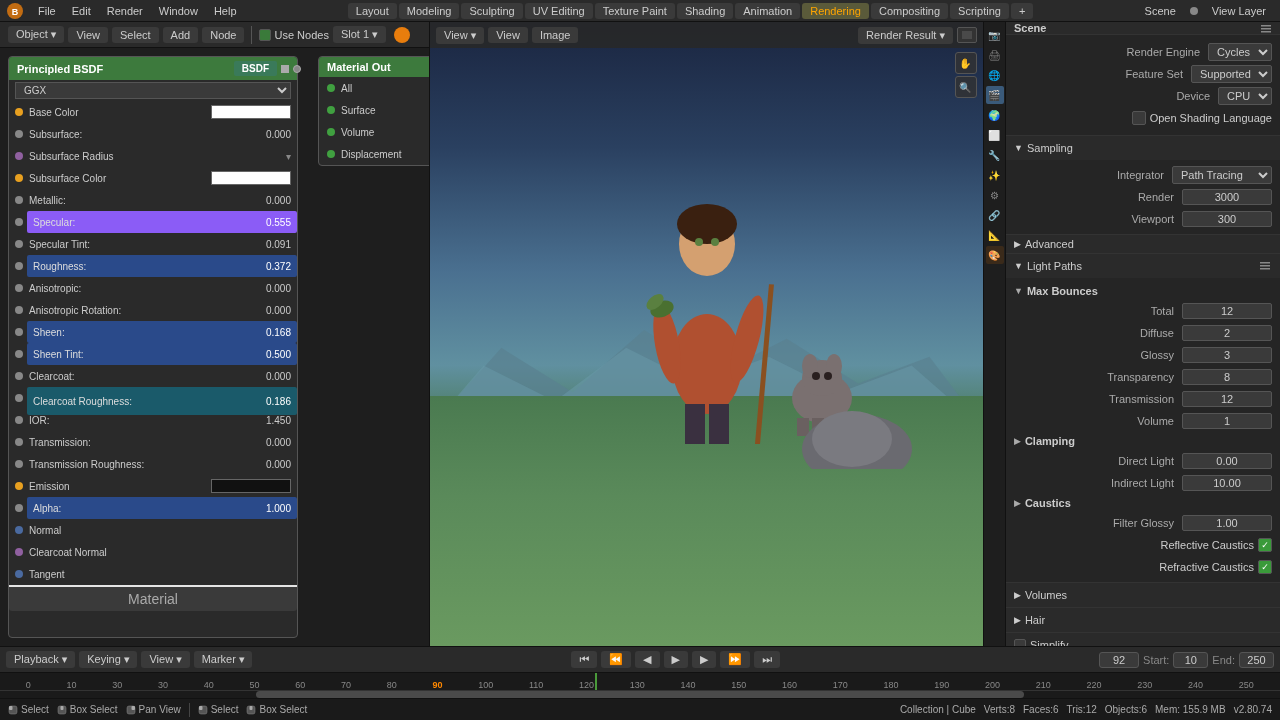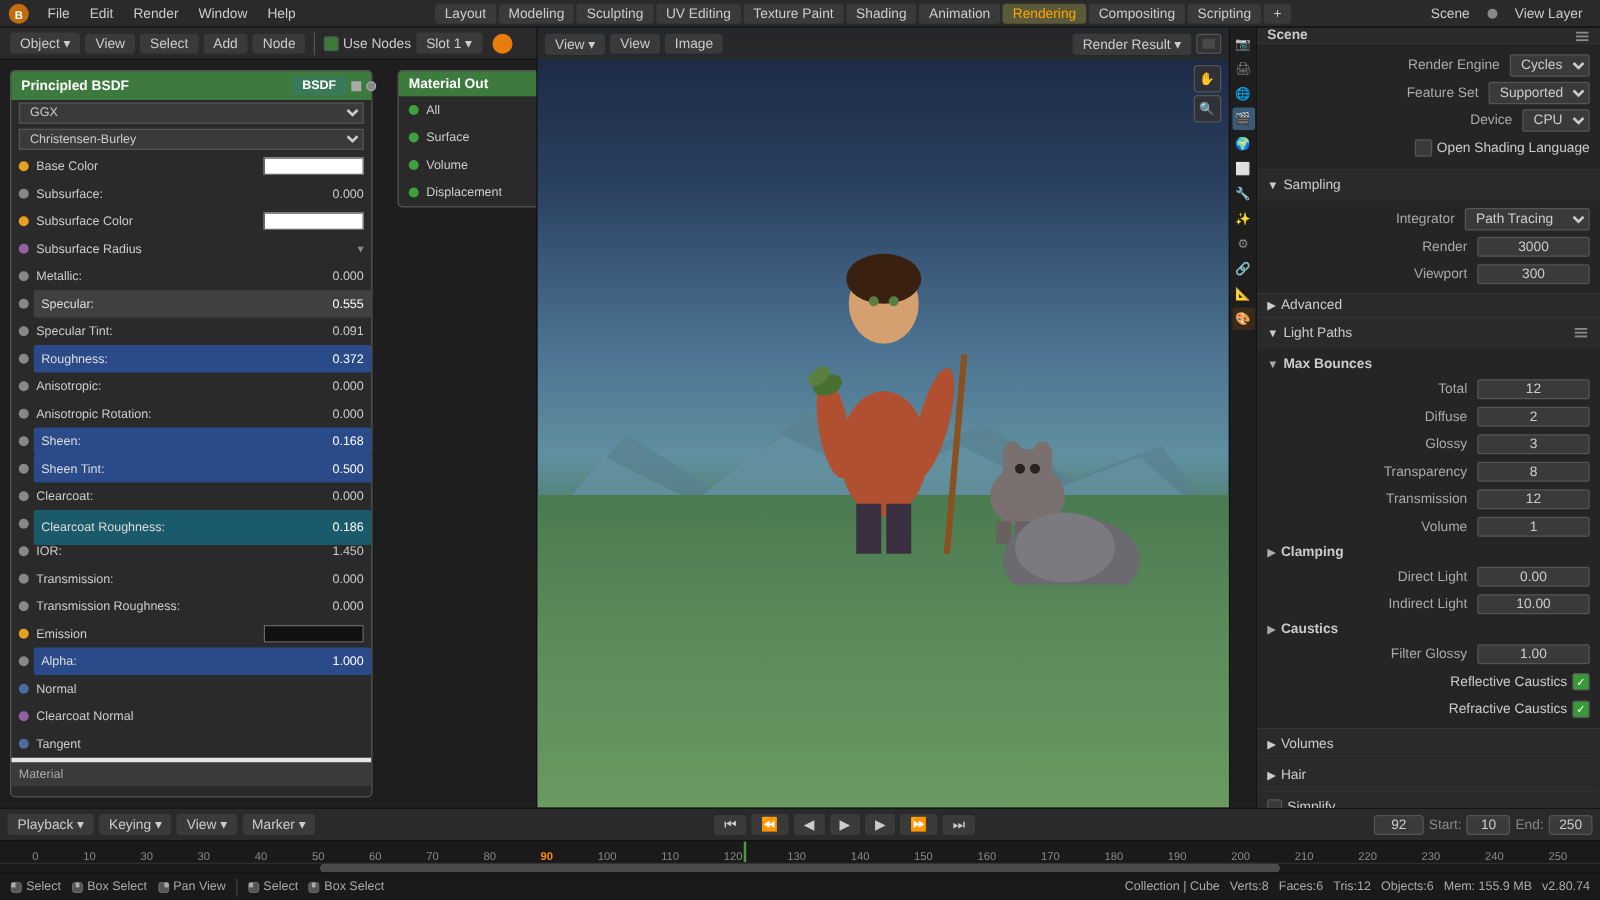--- a/index.html
+++ b/index.html
@@ -544,59 +544,54 @@
               <div style="position:absolute;right:-12px;top:0;width:8px;height:8px;background:#888;border-radius:50%;border:1px solid #aaa;"></div>
             </div>
           </div>
         </div>
 
         <div class="node-dropdown-row">
           <select class="node-select">
             <option>GGX</option>
           </select>
         </div>
-        <div class="node-dropdown-row">
-          <select class="node-select">
-            <option>Christensen-Burley</option>
-          </select>
-        </div>
 
         <div class="node-socket-row">
           <div class="node-socket socket-yellow"></div>
           <span class="node-socket-label">Base Color</span>
           <div class="node-color-swatch" style="background:#fff;"></div>
         </div>
 
         <div class="node-socket-row">
           <div class="node-socket socket-gray"></div>
           <span class="node-socket-label">Subsurface:</span>
           <span class="node-socket-value">0.000</span>
         </div>
 
         <div class="node-socket-row">
+          <div class="node-socket socket-purple"></div>
+          <span class="node-socket-label">Subsurface Radius</span>
+          <span style="font-size:10px;color:#888;">▾</span>
+        </div>
+
+        <div class="node-socket-row">
           <div class="node-socket socket-yellow"></div>
           <span class="node-socket-label">Subsurface Color</span>
           <div class="node-color-swatch" style="background:#fff;"></div>
         </div>
 
         <div class="node-socket-row">
-          <div class="node-socket socket-purple"></div>
-          <span class="node-socket-label">Subsurface Radius</span>
-          <span style="font-size:10px;color:#888;">▾</span>
-        </div>
-
-        <div class="node-socket-row">
           <div class="node-socket socket-gray"></div>
           <span class="node-socket-label">Metallic:</span>
           <span class="node-socket-value">0.000</span>
         </div>
 
         <div class="node-socket-row" style="position:relative;">
           <div class="node-socket socket-gray" style="position:relative;z-index:2;"></div>
-          <div style="position:absolute;left:18px;right:0;top:0;bottom:0;background:#404040;border-radius:2px;display:flex;align-items:center;padding:0 6px;gap:4px;">
+          <div style="position:absolute;left:18px;right:0;top:0;bottom:0;background:#8b5cf6;border-radius:2px;display:flex;align-items:center;padding:0 6px;gap:4px;">
             <span style="font-size:10px;color:#ddd;flex:1;">Specular:</span>
             <span style="font-size:10px;color:#fff;">0.555</span>
           </div>
         </div>
 
         <div class="node-socket-row">
           <div class="node-socket socket-gray"></div>
           <span class="node-socket-label">Specular Tint:</span>
           <span class="node-socket-value">0.091</span>
         </div>
@@ -691,21 +686,21 @@
         <div class="node-socket-row">
           <div class="node-socket socket-purple"></div>
           <span class="node-socket-label">Clearcoat Normal</span>
         </div>
 
         <div class="node-socket-row">
           <div class="node-socket" style="background:#4a6aa0;width:8px;height:8px;border-radius:50%;"></div>
           <span class="node-socket-label">Tangent</span>
         </div>
 
-        <div style="padding:4px 6px;background:#3a3a3a;border-top:4px solid #e5e5e5;font-size:10px;color:#aaa;border-radius:0 0 3px 3px;">Material</div>
+        <div style="padding:4px 6px;background:#3a3a3a;border-top:2px solid #e5e5e5;font-size:14px;color:#aaa;text-align:center;border-radius:0 0 3px 3px;">Material</div>
       </div>
 
       <div class="material-output">
         <div class="mat-out-title">Material Out</div>
         <div class="mat-out-row">
           <div class="socket-dot socket-green"></div>
           <span style="font-size:10px;color:#ccc;">All</span>
         </div>
         <div class="mat-out-row">
           <div class="socket-dot socket-green"></div>

